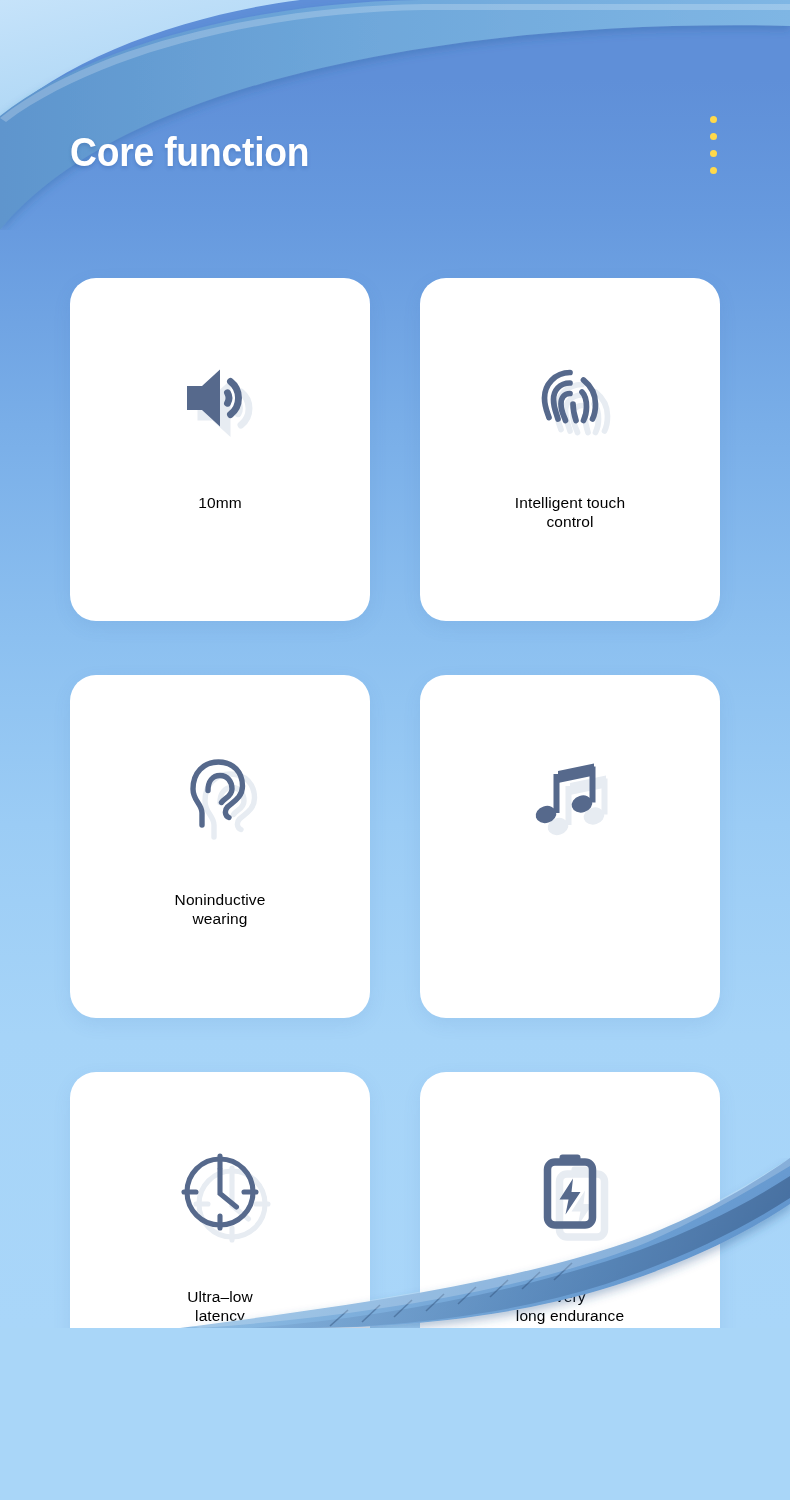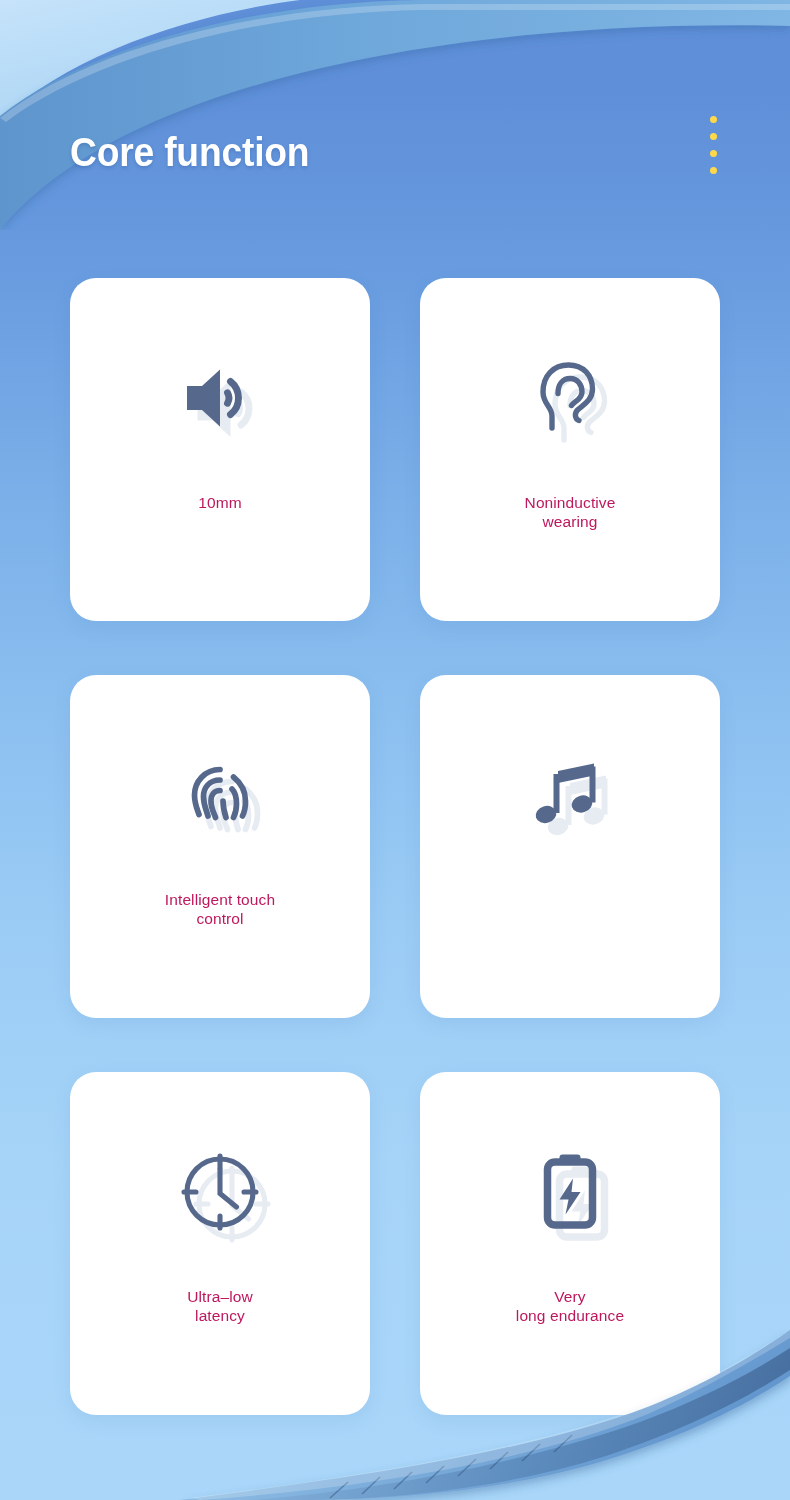--- a/index.html
+++ b/index.html
@@ -9,21 +9,21 @@
     width:790px;
     height:1500px;
     overflow:hidden;
     font-family:"Liberation Sans", sans-serif;
     background:#a9d6f8;
   }
 
   #page {
     position:relative;
     width:790px;
-    height:1500px;
+    height:1328px;
     overflow:hidden;
     background:linear-gradient(180deg,
         #5f8fd8 0%,
         #5f8fd8 6%,
         #6699de 16%,
         #79aee8 32%,
         #8cc0f0 48%,
         #9bccf5 62%,
         #a6d4f8 78%,
         #a9d6f9 100%);
@@ -112,21 +112,21 @@
   }
   .card-icon svg { display:block; width:96px; height:96px; overflow:visible; }
 
   .card-label {
     position:absolute;
     top:216px;
     left:0; right:0;
     text-align:center;
     font-size:15.5px;
     line-height:1.2;
-    color:#be185d;
+    color:#000000;
     letter-spacing:0.1px;
   }
   .card-label .l2 { display:block; }
 
   
   .ic-main   { stroke:#56698c; fill:none; }
   .ic-mainf  { fill:#56698c; stroke:none; }
   .ic-shadow { stroke:#e7ecf2; fill:none; }
   .ic-shadowf{ fill:#e7ecf2; stroke:none; }
 </style>
@@ -190,39 +190,20 @@
         </svg>
       </div>
       <div class="card-label">
         <span>10mm</span>
       </div>
     </div>
 
     <div class="card">
       <div class="card-icon">
         <svg viewBox="0 0 64 64">
-          <g class="ic-shadow" stroke-width="3.6" stroke-linecap="round" stroke-linejoin="round" transform="translate(8,8)">
-            <path d="M20 52 L20 44 C20 38 14 36 14 28 C14 17 21 10 31 10 C41 10 47 17 47 26 C47 34 40 37 37 40 C35 42 35 46 38 47"></path>
-            <path d="M24 29 C24 23 27 19 32 19 C37 19 40 23 40 28 C40 33 35 34 33 37"></path>
-          </g>
-          <g class="ic-main" stroke-width="3.6" stroke-linecap="round" stroke-linejoin="round">
-            <path d="M20 52 L20 44 C20 38 14 36 14 28 C14 17 21 10 31 10 C41 10 47 17 47 26 C47 34 40 37 37 40 C35 42 35 46 38 47"></path>
-            <path d="M24 29 C24 23 27 19 32 19 C37 19 40 23 40 28 C40 33 35 34 33 37"></path>
-          </g>
-        </svg>
-      </div>
-      <div class="card-label">
-        <span>Noninductive</span>
-        <span class="l2">wearing</span>
-      </div>
-    </div>
-
-    <div class="card">
-      <div class="card-icon">
-        <svg viewBox="0 0 64 64">
           <g class="ic-shadow" stroke-width="3.8" stroke-linecap="round" fill="none" transform="translate(8,8)">
             <path d="M32 15 C22 15 15 23 15 32 C15 38 17 42 18 45"></path>
             <path d="M32 22 C25 22 21 27 21 33 C21 39 23 42 24 46"></path>
             <path d="M32 29 C28 29 26 32 26 36 C26 41 28 44 29 47"></path>
             <path d="M34 36 C34 41 35 44 36 47"></path>
             <path d="M41 20 C46 24 49 29 49 36 C49 41 48 44 47 46"></path>
             <path d="M40 28 C43 31 43 35 43 38 C43 43 42 45 41 47"></path>
           </g>
           <g class="ic-main" stroke-width="3.8" stroke-linecap="round" fill="none">
             <path d="M32 15 C22 15 15 23 15 32 C15 38 17 42 18 45"></path>
@@ -230,20 +211,39 @@
             <path d="M32 29 C28 29 26 32 26 36 C26 41 28 44 29 47"></path>
             <path d="M34 36 C34 41 35 44 36 47"></path>
             <path d="M41 20 C46 24 49 29 49 36 C49 41 48 44 47 46"></path>
             <path d="M40 28 C43 31 43 35 43 38 C43 43 42 45 41 47"></path>
           </g>
         </svg>
       </div>
       <div class="card-label">
         <span>Intelligent touch</span>
         <span class="l2">control</span>
+      </div>
+    </div>
+
+    <div class="card">
+      <div class="card-icon">
+        <svg viewBox="0 0 64 64">
+          <g class="ic-shadow" stroke-width="3.6" stroke-linecap="round" stroke-linejoin="round" transform="translate(8,8)">
+            <path d="M20 52 L20 44 C20 38 14 36 14 28 C14 17 21 10 31 10 C41 10 47 17 47 26 C47 34 40 37 37 40 C35 42 35 46 38 47"></path>
+            <path d="M24 29 C24 23 27 19 32 19 C37 19 40 23 40 28 C40 33 35 34 33 37"></path>
+          </g>
+          <g class="ic-main" stroke-width="3.6" stroke-linecap="round" stroke-linejoin="round">
+            <path d="M20 52 L20 44 C20 38 14 36 14 28 C14 17 21 10 31 10 C41 10 47 17 47 26 C47 34 40 37 37 40 C35 42 35 46 38 47"></path>
+            <path d="M24 29 C24 23 27 19 32 19 C37 19 40 23 40 28 C40 33 35 34 33 37"></path>
+          </g>
+        </svg>
+      </div>
+      <div class="card-label">
+        <span>Noninductive</span>
+        <span class="l2">wearing</span>
       </div>
     </div>
 
     <div class="card">
       <div class="card-icon">
         <svg viewBox="0 0 64 64">
           <g class="ic-shadowf" transform="translate(8,8)">
             <path d="M24 16 L48 11 L48 19 L24 24 Z"></path>
             <rect x="21" y="18" width="4" height="26"></rect>
             <rect x="45" y="13" width="4" height="24"></rect>

